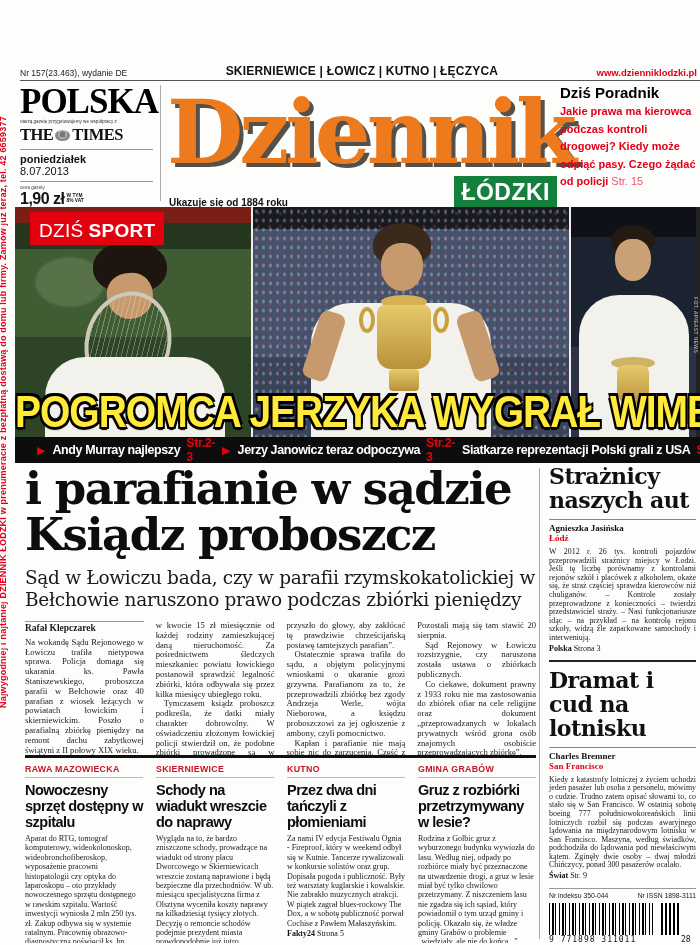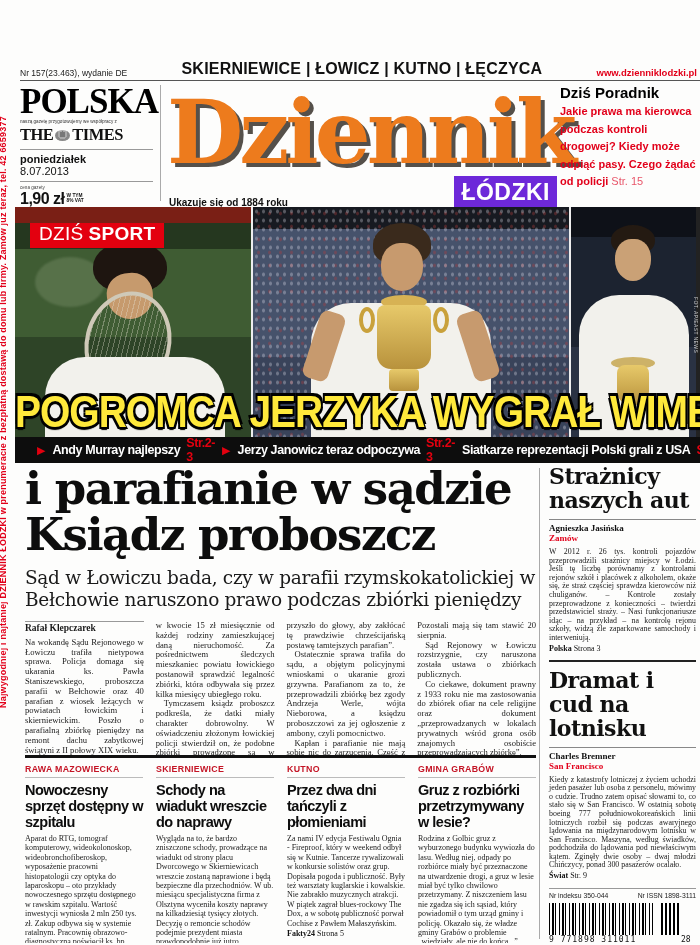--- a/index.html
+++ b/index.html
@@ -15,21 +15,21 @@
     writing-mode:vertical-rl; transform:rotate(180deg);
     font-size:9px; font-weight:bold; color:#e2001a; white-space:nowrap;
     letter-spacing:.2px;
   }
   
   .top-bar {
     position:absolute; left:20px; right:3px; top:63px; height:15px;
     display:flex; align-items:flex-end; justify-content:space-between;
   }
   .edition { font-size:8.5px; color:#222; }
-  .cities  { font-size:16px; font-weight:bold; letter-spacing:.2px; }
+  .cities  { font-size:12px; font-weight:bold; letter-spacing:.2px; }
   .website { font-size:9.5px; font-weight:bold; color:#e2001a; }
   .top-rule { position:absolute; left:20px; right:0; top:80px; height:1px; background:#555; }
 
   
   .brand-col { position:absolute; left:20px; top:85px; width:133px; height:116px; }
   .polska {
     font-family:"Liberation Serif", serif; font-weight:bold; font-size:35px;
     letter-spacing:-1px; line-height:33px; color:#000;
   }
   .coop { font-size:4.6px; color:#333; margin-top:1px; }
@@ -47,21 +47,21 @@
   .vdiv { position:absolute; left:160px; top:85px; height:116px; width:1px; background:#aaa; }
 
   
   .masthead { position:absolute; left:167px; top:86px; width:390px; height:120px; }
   .masthead-title {
     font-family:"DejaVu Serif", serif; font-weight:bold;
     font-size:88px; line-height:92px; letter-spacing:-4px; color:#ed7b1d;
     text-shadow:4px 4px 0 #55504a;
   }
   .region-box {
-    position:absolute; right:0; bottom:-4px; background:#6d28d9; color:#fff;
+    position:absolute; right:0; bottom:-4px; background:#15803d; color:#fff;
     font-weight:bold; font-size:23px; letter-spacing:.5px; padding:3px 7px 4px;
   }
   .since { position:absolute; left:2px; bottom:-2px; font-size:10px; font-weight:bold; }
 
   
   .promo { position:absolute; left:560px; top:84px; width:137px; }
   .promo-kicker { font-size:15px; font-weight:bold; color:#000; }
   .promo-text { font-size:11px; font-weight:bold; color:#e2001a; line-height:17.5px; margin-top:2px; }
   .promo-page { font-weight:400; color:#e8566a; }
 
@@ -87,22 +87,22 @@
     border-radius:50%; transform:rotate(14deg);
     background:repeating-linear-gradient(90deg, rgba(230,225,210,.35) 0 1px, transparent 1px 5px); }
   .arm { position:absolute; background:#c79a6e; border-radius:8px; }
   .trophy-cup { position:absolute; background:linear-gradient(180deg,#e7c96a,#b8923c);
     border-radius:8px 8px 14px 14px; }
   .trophy-lid { position:absolute; background:#d7b254; border-radius:50%; }
   .trophy-handle { position:absolute; width:16px; height:26px; border:4px solid #c9a13b;
     border-radius:50%; background:transparent; }
   .photo-credit { position:absolute; right:1px; top:90px; writing-mode:vertical-rl;
     font-size:5px; color:#cfcfcf; letter-spacing:.4px; }
-  .sport-badge { position:absolute; left:15px; top:16px; background:#e3000f; color:#fff;
-    padding:0 9px 3px; font-size:19px; letter-spacing:.3px; display:flex; gap:5px; }
+  .sport-badge { position:absolute; left:15px; top:5px; background:#e3000f; color:#fff;
+    padding:8px 9px 3px; font-size:19px; letter-spacing:.3px; display:flex; gap:5px; }
   .badge-today { font-weight:400; }
   .badge-sport { font-weight:900; }
   .photo-headline {
     position:absolute; left:0; right:0; bottom:3px; text-align:center;
     font-weight:900; font-size:39px; color:#ffe93b; letter-spacing:-1px;
     transform:scaleY(1.12); white-space:nowrap;
     text-shadow:-2px -2px 0 #000, 2px -2px 0 #000, -2px 2px 0 #000, 2px 2px 0 #000, 0 3px 1px #000;
   }
   
   .teaser-bar { position:absolute; left:15px; top:437px; width:685px; height:26px;
@@ -288,21 +288,21 @@
       </div>
     </div>
   </div>
 
   <div class="side-div"></div>
   <div class="sidebar">
     <div>
       <div class="side-title">Strażnicy naszych aut</div>
       <div class="side-byline">
         <div class="side-author">Agnieszka Jasińska</div>
-        <div class="side-place">Zamów</div>
+        <div class="side-place">Łódź</div>
       </div>
       <div class="side-body">W 2012 r. 26 tys. kontroli pojazdów przeprowadzili strażnicy miejscy w Łodzi. Jeśli tę liczbę porównamy z kontrolami rejonów szkół i placówek z alkoholem, okaże się, że straż częściej sprawdza kierowców niż chuliganów. – Kontrole zostały przeprowadzone z konieczności – twierdzi przedstawiciel straży. – Nasi funkcjonariusze idąc – na przykład – na kontrolę rejonu szkoły, widzą źle zaparkowane samochody i interweniują.</div>
       <div class="side-foot"><b>Polska</b><span> Strona 3</span></div>
     </div>
     <div class="side-rule"></div>
     <div>
       <div class="side-title">Dramat i cud na lotnisku</div>
       <div class="side-byline">
         <div class="side-author">Charles Bremner</div>
         <div class="side-place">San Francisco</div>

